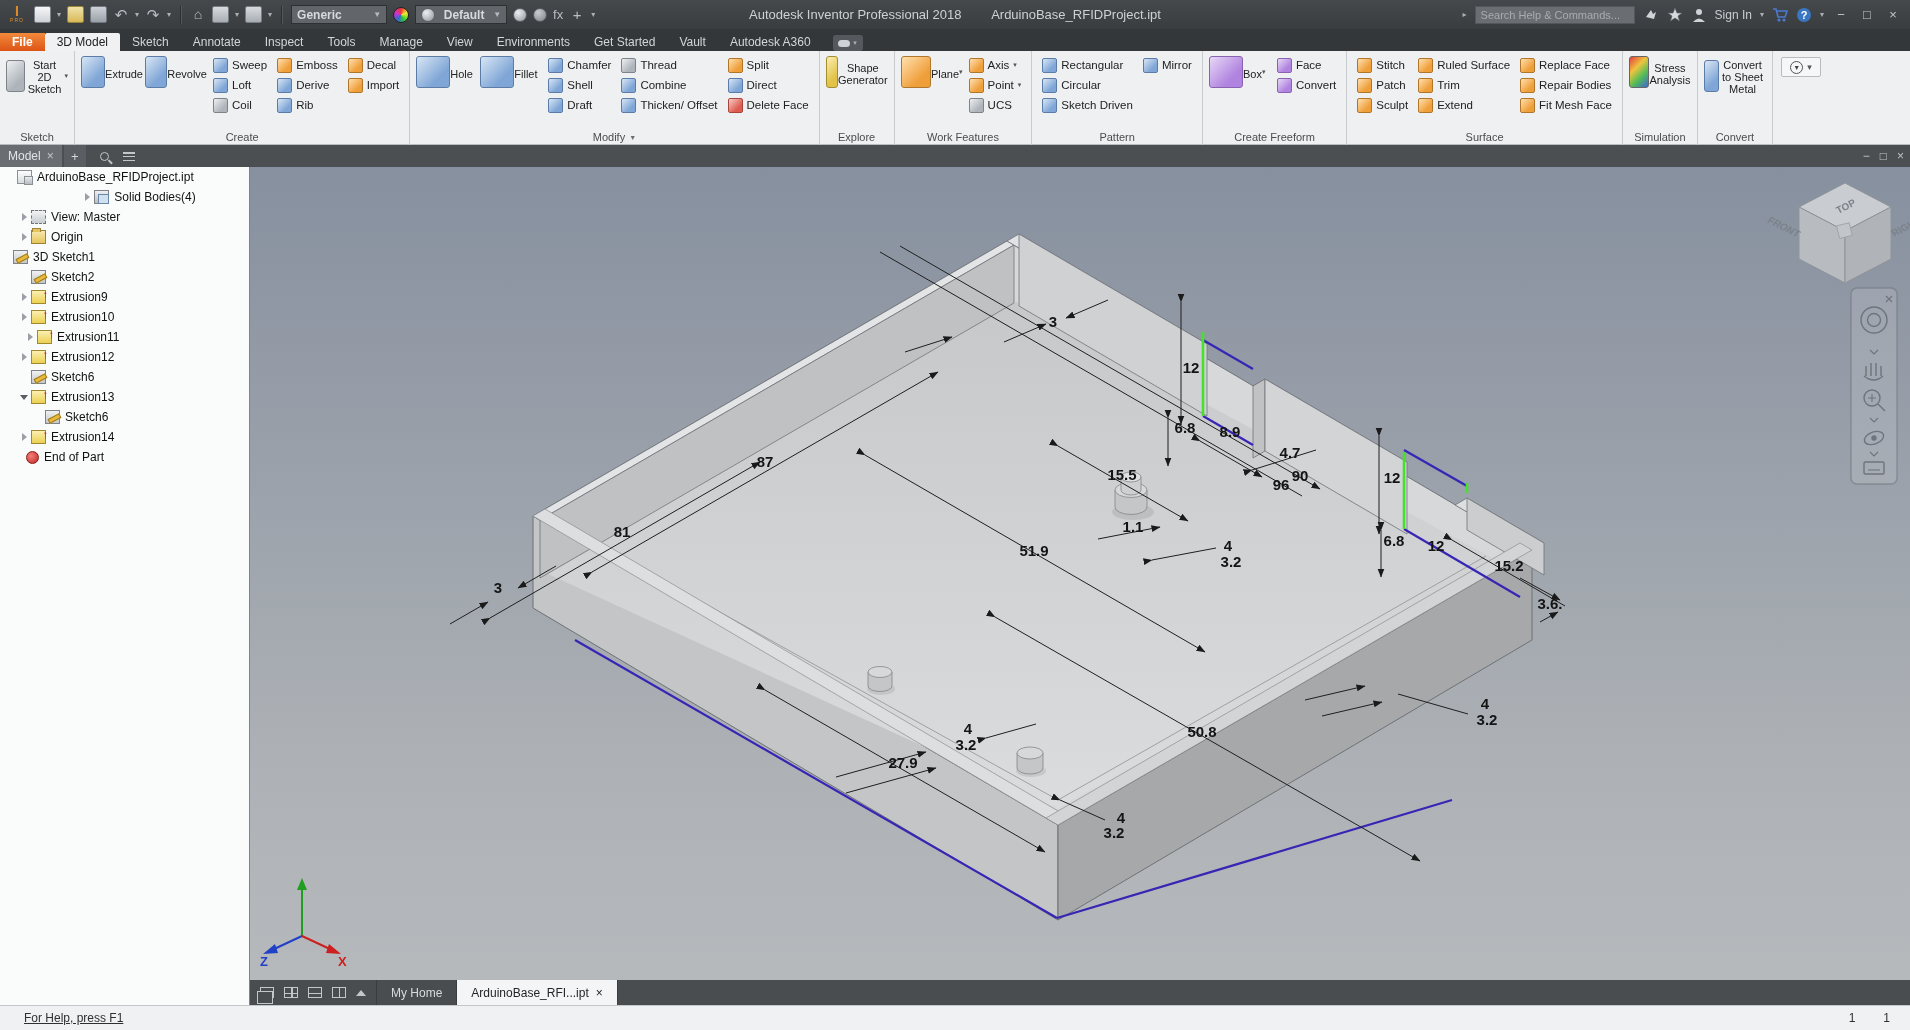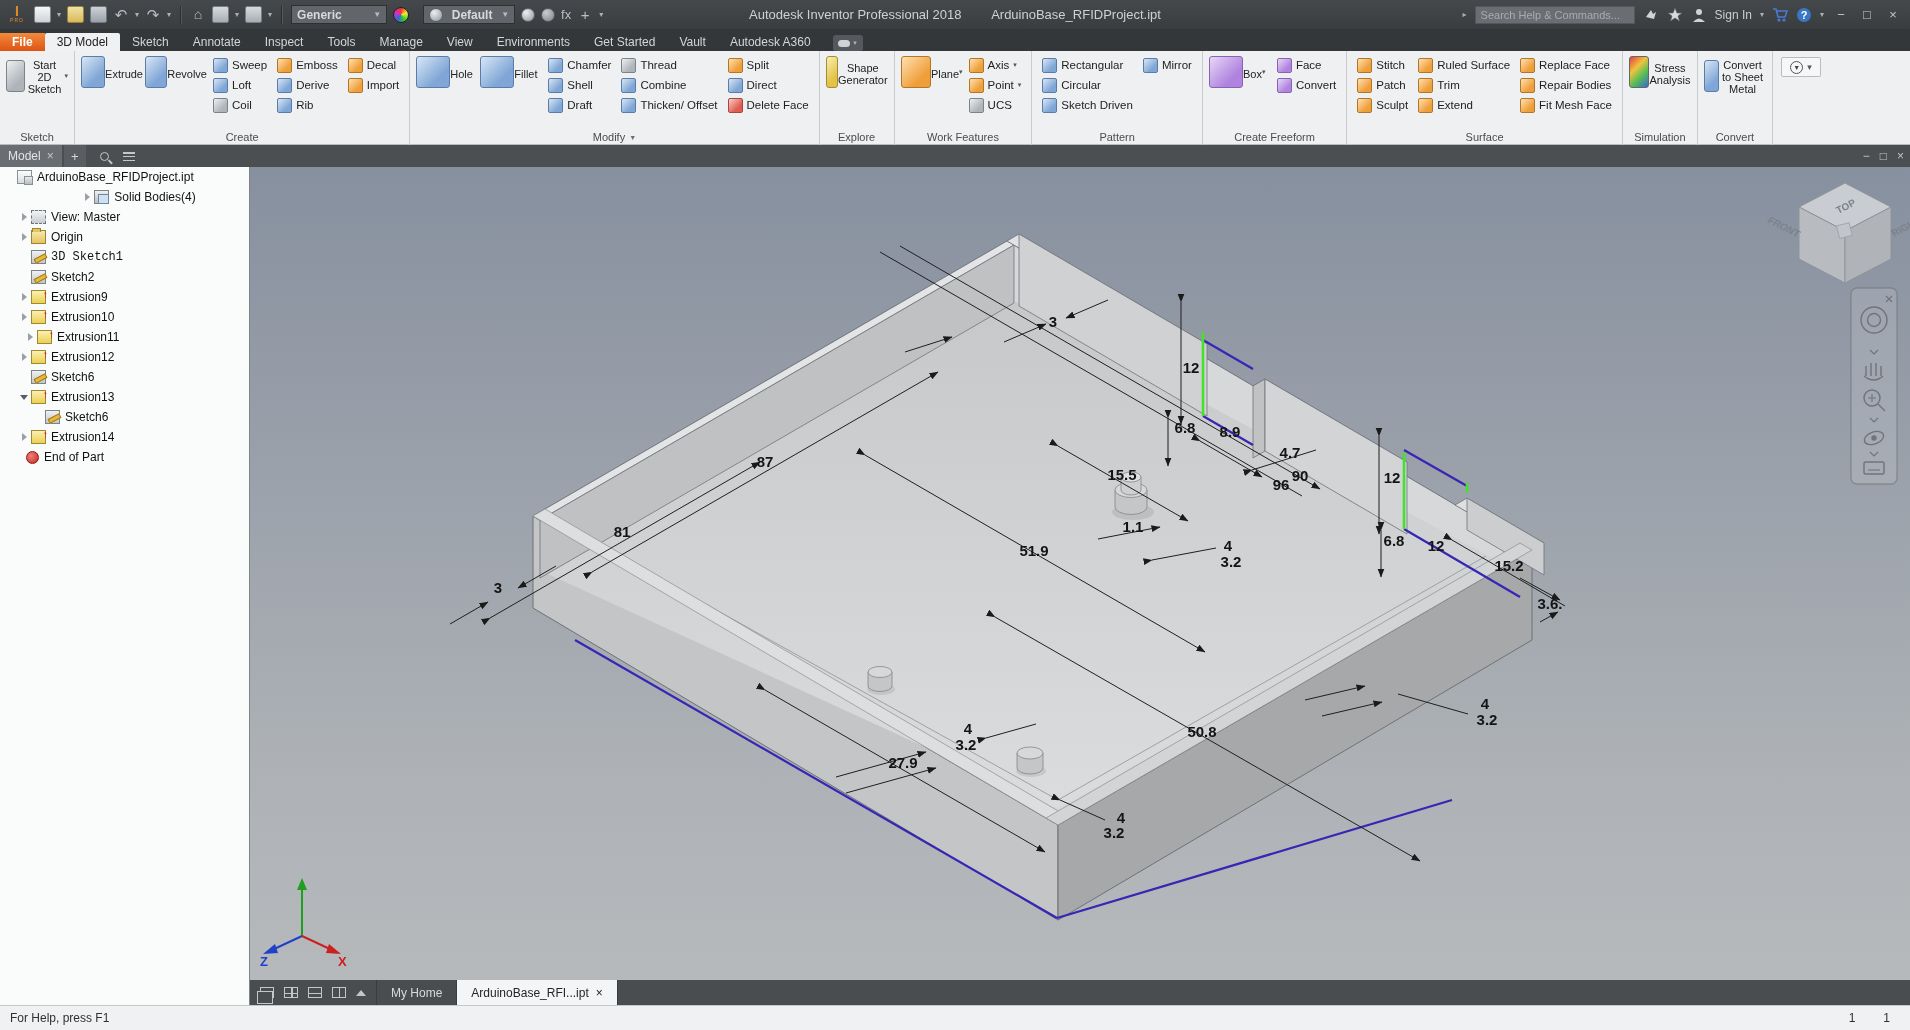--- a/index.html
+++ b/index.html
@@ -16,21 +16,21 @@
   .qi.doc { background:linear-gradient(#f5f6f7,#cfd3d7); border:1px solid #7e8setting488; border:1px solid #7e8488; }
   .qi.folder { background:linear-gradient(#efe2a8,#d9b95a); border:1px solid #9a8438; }
   .qi.save { background:linear-gradient(#cdd2d7,#9aa1a8); border:1px solid #6f767d; }
   .qi.glyph { background:none; color:#b9bfc5; font-size:15px; line-height:17px; text-align:center; width:auto; min-width:16px; }
   .qi.homeg { font-size:14px; }
   .qi.gray { background:linear-gradient(#d8dbde,#a7adb3); border:1px solid #777d84; }
   .qsep { width:1px; height:18px; background:#2c2f32; margin:0 3px; box-shadow:1px 0 0 #54585c; }
   .qdd { font-size:8px; color:#aab0b6; }
   .combo { height:19px; background:#62666a; border:1px solid #2e3134; color:#d6dadd; font-size:12px; display:flex; align-items:center; justify-content:space-between; padding:0 5px;font-weight:bold; }
   .combo.generic { width:96px; }
-  .combo.default { width:92px; margin-left:8px; }
+  .combo.default { width:92px; margin-left:0; }
   .combo .cdd { font-size:8px; color:#b5bbc1; }
   .colorwheel { width:16px; height:16px; border-radius:50%; background:conic-gradient(#e33,#ee3,#3c3,#36c,#c3c,#e33); border:1px solid #222; }
   .sphere { width:14px; height:14px; border-radius:50%; background:radial-gradient(circle at 35% 30%,#eceff1,#8d949a); border:1px solid #5c6268; }
   .fx { font-size:13px; color:#b8bec4; }
   .title-center { position:absolute; left:0; right:0; text-align:center; font-size:13px; color:#cdd1d4; pointer-events:none; }
   .title-center .doc { margin-left:26px; }
   .tb-right { position:absolute; right:0; top:0; height:29px; display:flex; align-items:center; gap:8px; padding-right:8px; }
   .searchbox { width:160px; height:18px; background:#6a6e72; border:1px solid #53575b; color:#b6bbc0; font-size:11px; padding:0 5px; }
   .searchbox::placeholder { color:#a7acb1; }
   .tbi { width:16px; height:16px; position:relative; }
@@ -111,21 +111,21 @@
   .wic.grid { background:linear-gradient(#c3c7ca 0 1.5px,transparent 1.5px) 0 5px/100% 100% no-repeat, linear-gradient(90deg,#c3c7ca 0 1.5px,transparent 1.5px) 6px 0/100% 100% no-repeat; }
   .wic.hsplit { background:linear-gradient(#c3c7ca 0 1.5px,transparent 1.5px) 0 5px/100% 100% no-repeat; }
   .wic.vsplit { background:linear-gradient(90deg,#c3c7ca 0 1.5px,transparent 1.5px) 6px 0/100% 100% no-repeat; }
   .uptri { width:0; height:0; border-left:5px solid transparent; border-right:5px solid transparent; border-bottom:6px solid #c3c7ca; }
   .dtab { display:flex; align-items:center; gap:7px; padding:0 14px; font-size:12px; color:#d8dbdd; border-right:1px solid #3a3d40; }
   .dtab.active { background:#f4f5f6; color:#232527; }
   .dtab .x { font-size:12px; color:inherit; }
 
   
   .statusbar { position:absolute; left:0; top:1005px; width:1910px; height:25px; background:#f0f1f2; border-top:1px solid #c5c8ca; display:flex; align-items:center; font-size:12px; color:#2e3133; }
-  .statusbar .msg { padding-left:10px; }
+  .statusbar .msg { padding-left:24px;text-decoration:underline; }
   .statusbar .counts { position:absolute; right:20px; display:flex; gap:28px; color:#2e3133; }
 </style>
 </head>
 <body>
 
 <div class="titlebar">
   <div class="qat">
     <div class="logo">
         <span class="ibeam">I</span>
         <span class="pro">PRO</span>
@@ -539,21 +539,21 @@
       <span class="ti ti-view"></span>
       <span>View: Master</span>
     </div>
     <div class="trow" style="padding-left: 18px;">
       <span class="arrbox">
         <span class="arr-r"></span>
       </span>
       <span class="ti ti-folder"></span>
       <span>Origin</span>
     </div>
-    <div class="trow" style="padding-left: 18px; font-family: Liberation Mono, monospace;">
+    <div class="trow" style="">
       <span class="arrbox"></span>
       <span class="ti ti-sketch3d"></span>
       <span>3D Sketch1</span>
     </div>
     <div class="trow" style="padding-left: 18px;">
       <span class="arrbox"></span>
       <span class="ti ti-sketch"></span>
       <span>Sketch2</span>
     </div>
     <div class="trow" style="padding-left: 18px;">

